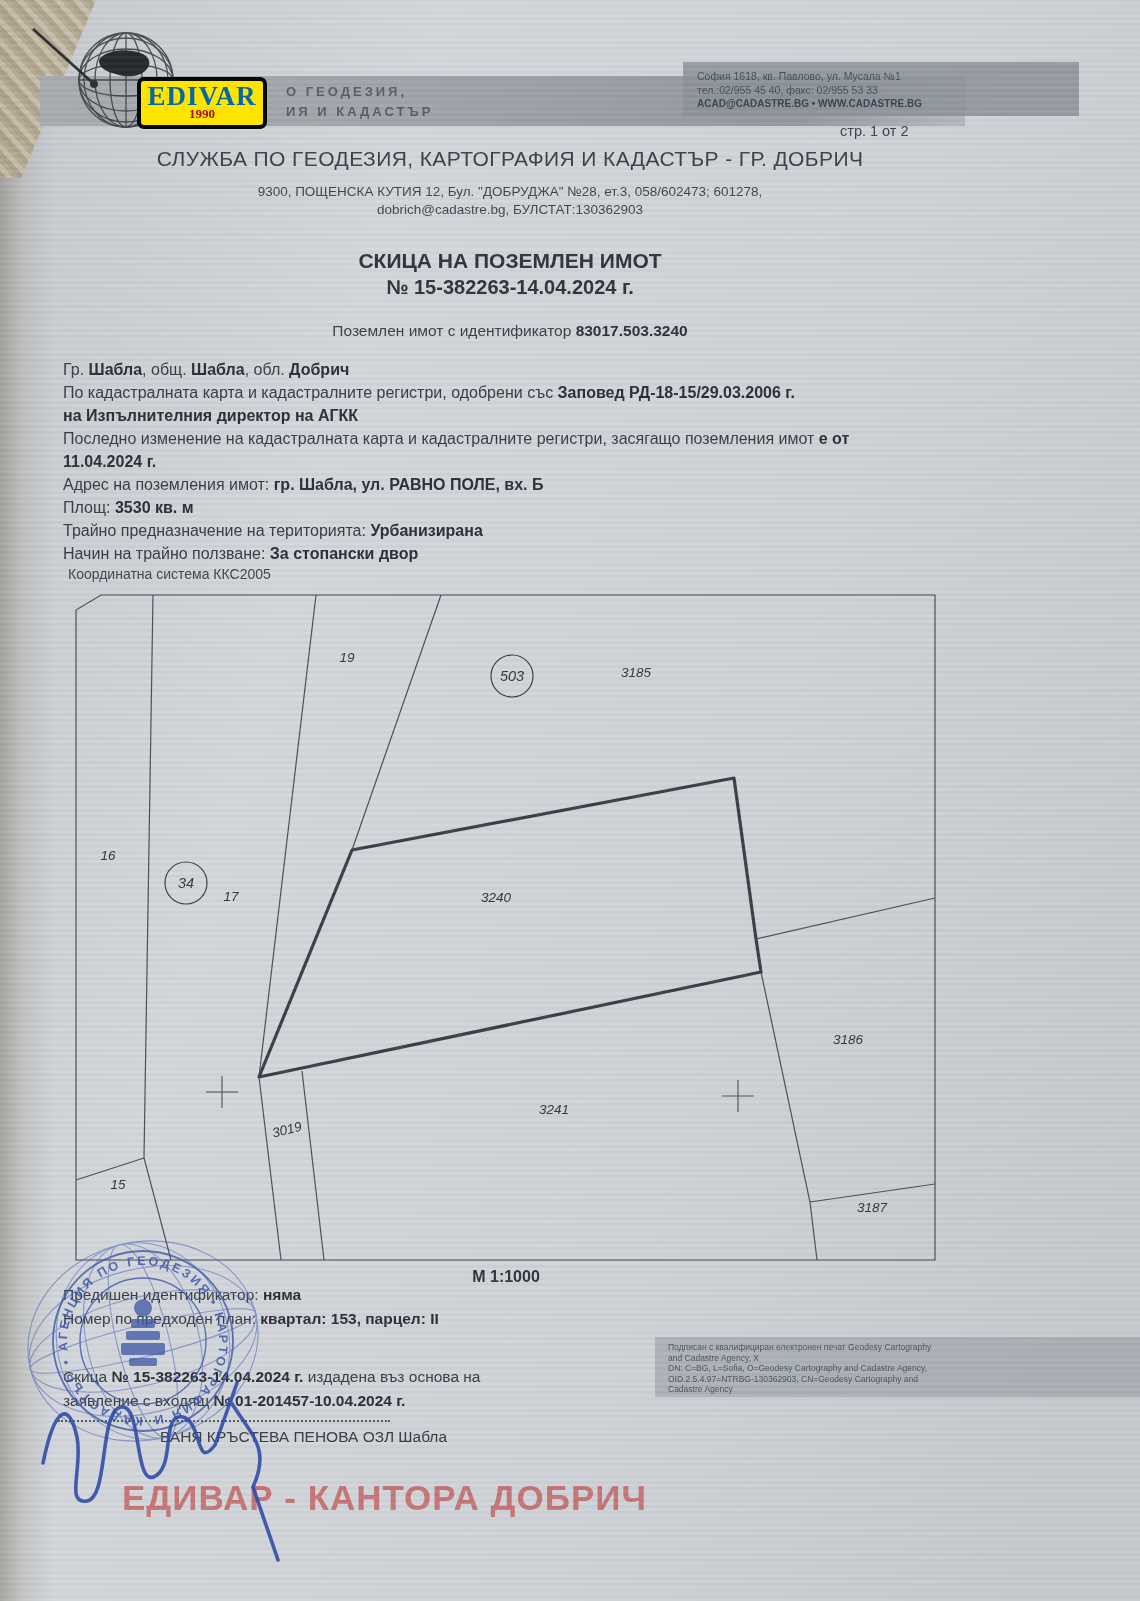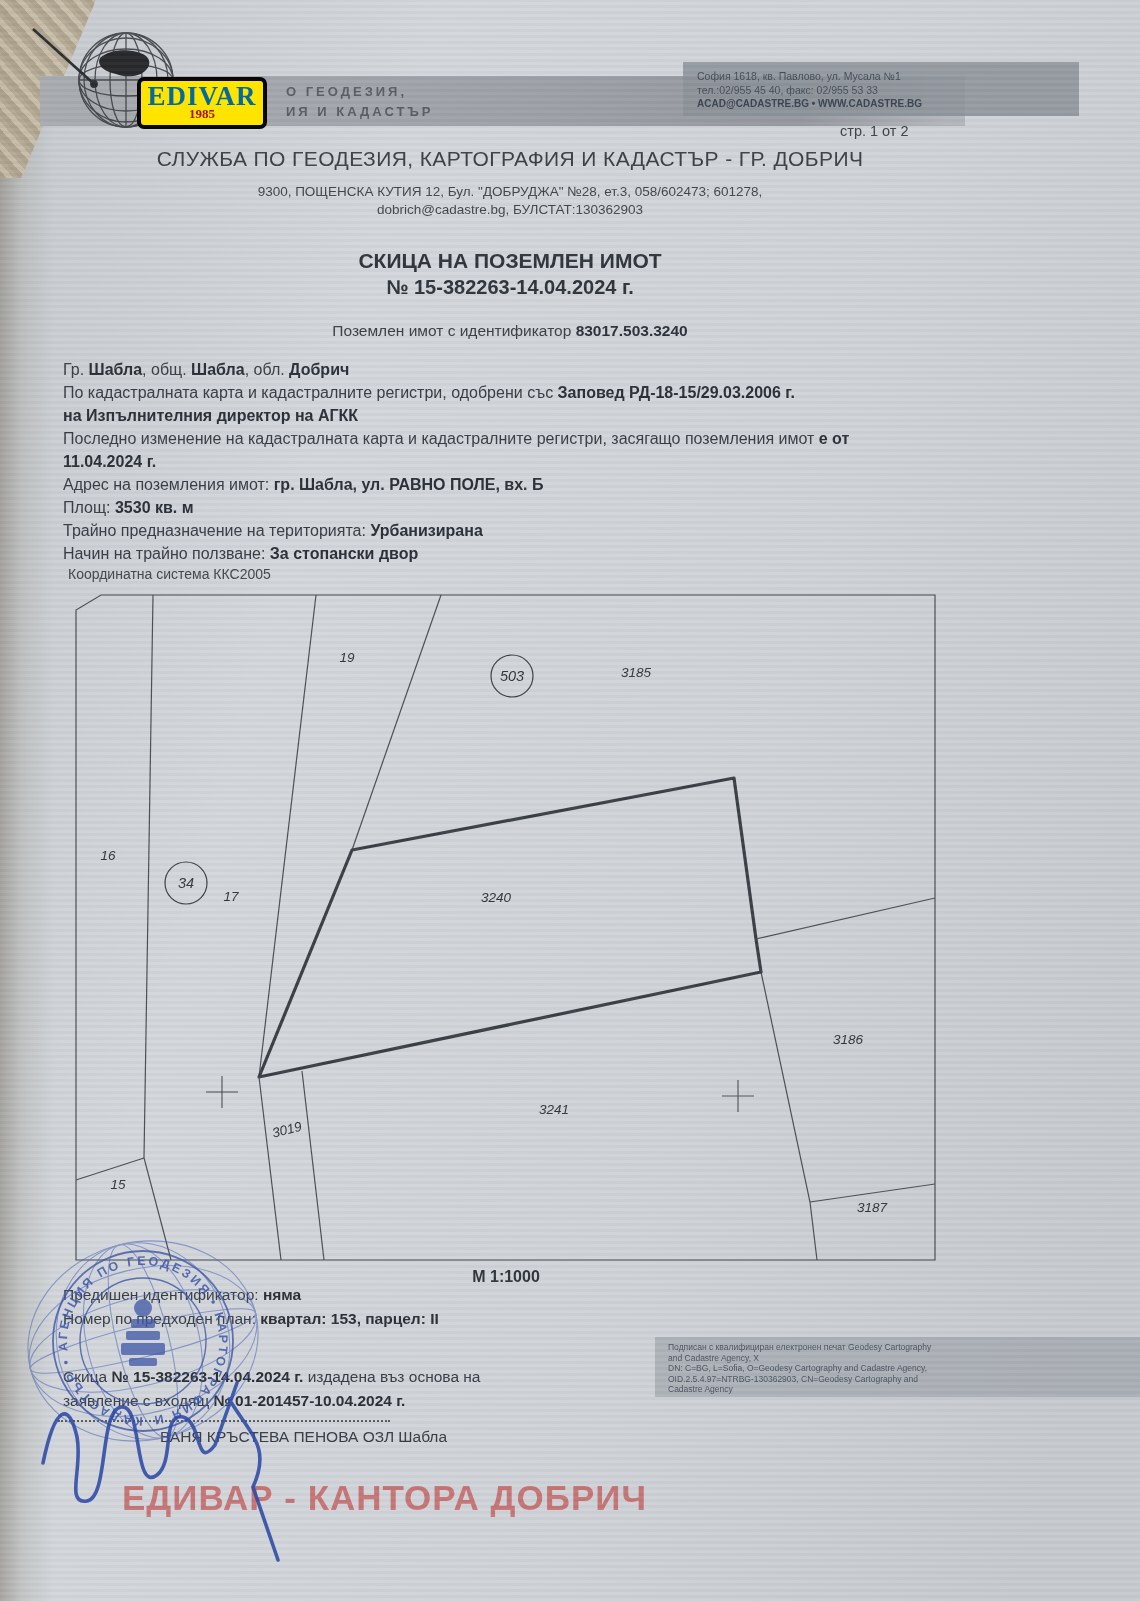--- a/index.html
+++ b/index.html
@@ -82,21 +82,21 @@
     </g>
     <path fill="#26282b" d="M 72,36 C 80,28 100,26 112,31 C 122,34 124,42 118,48 C 112,55 98,56 88,52 C 78,50 68,44 72,36 Z"></path>
     <g stroke="#2b2d30" stroke-width="2.6">
       <line x1="5" y1="7" x2="66" y2="62"></line>
         <circle cx="66" cy="62" r="2.6" fill="#2b2d30"></circle>
     </g>
   </svg>
 
   <div class="edivar abs">
     <span class="brand">EDIVAR</span>
-    <span class="year">1985</span>
+    <span class="year">1990</span>
   </div>
 
   <div class="hq-box abs">
     <div class="l1">София 1618, кв. Павлово, ул. Мусала №1</div>
     <div class="l2">тел.:02/955 45 40, факс: 02/955 53 33</div>
     <div class="l3">ACAD@CADASTRE.BG • WWW.CADASTRE.BG</div>
   </div>
 
   <div class="page-num abs">стр. 1 от 2</div>
 

